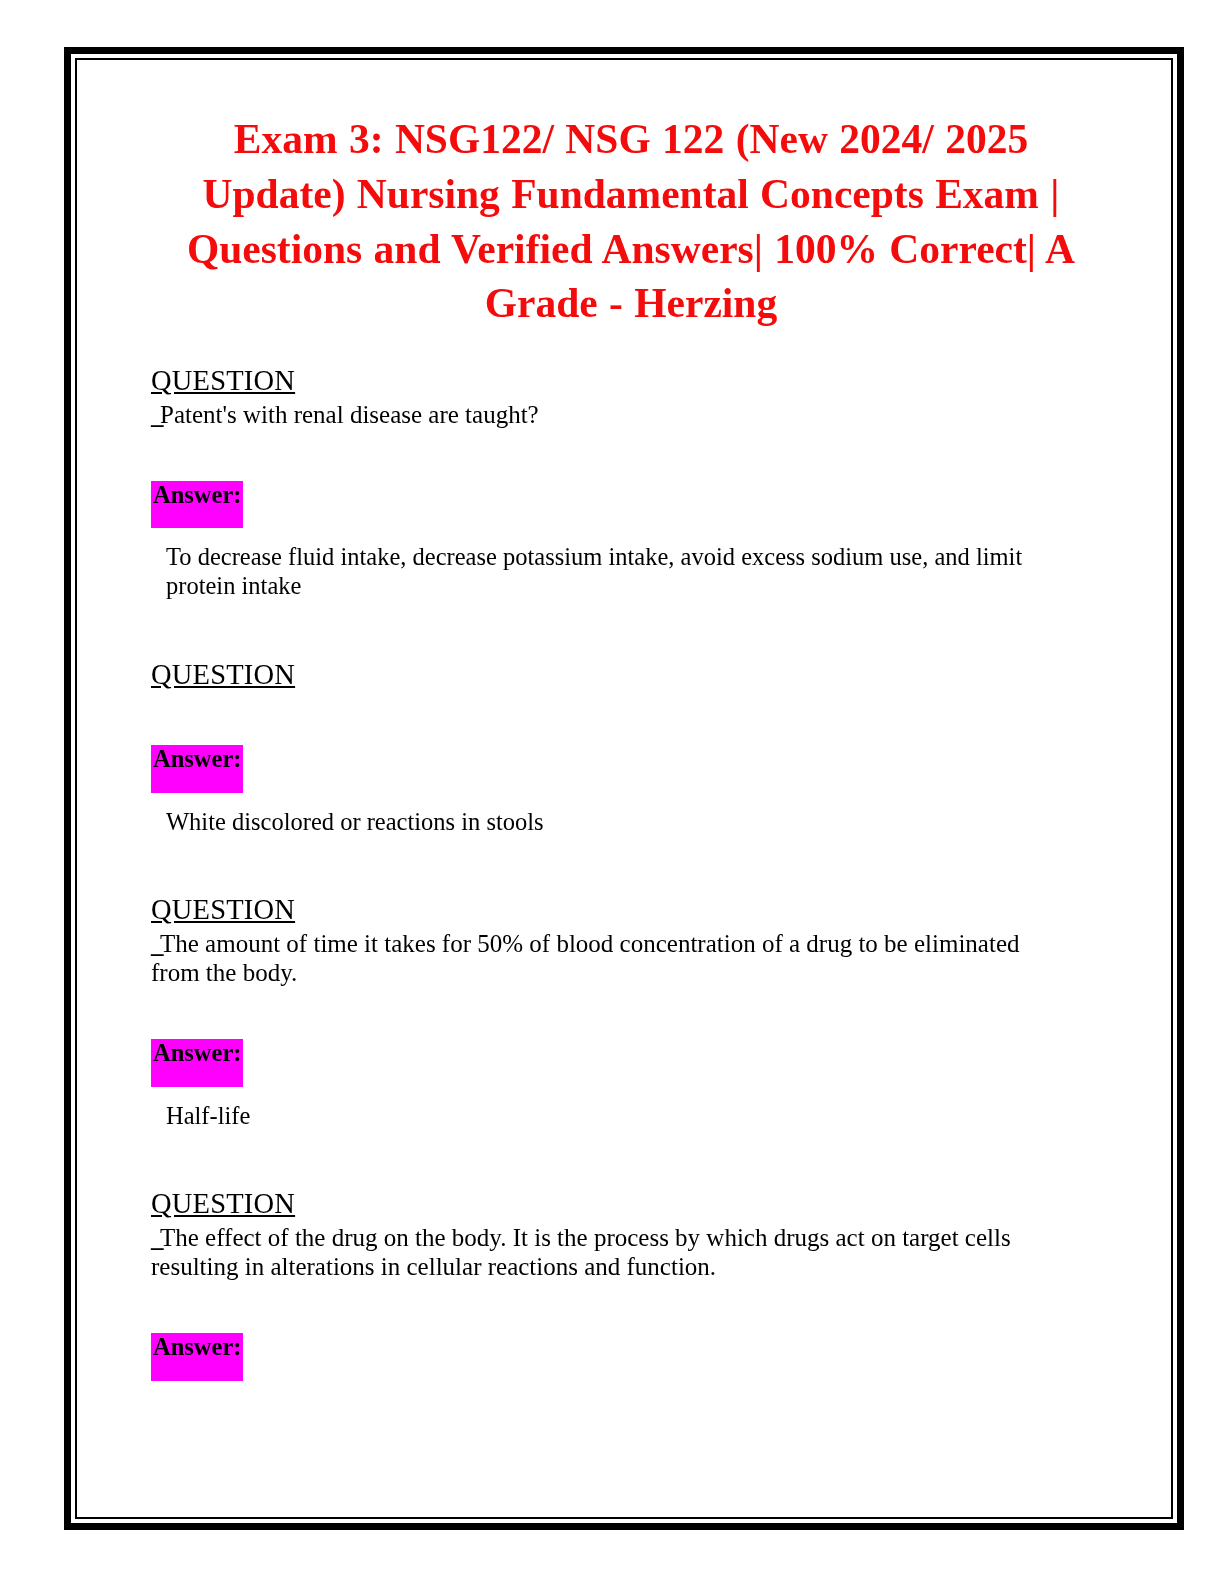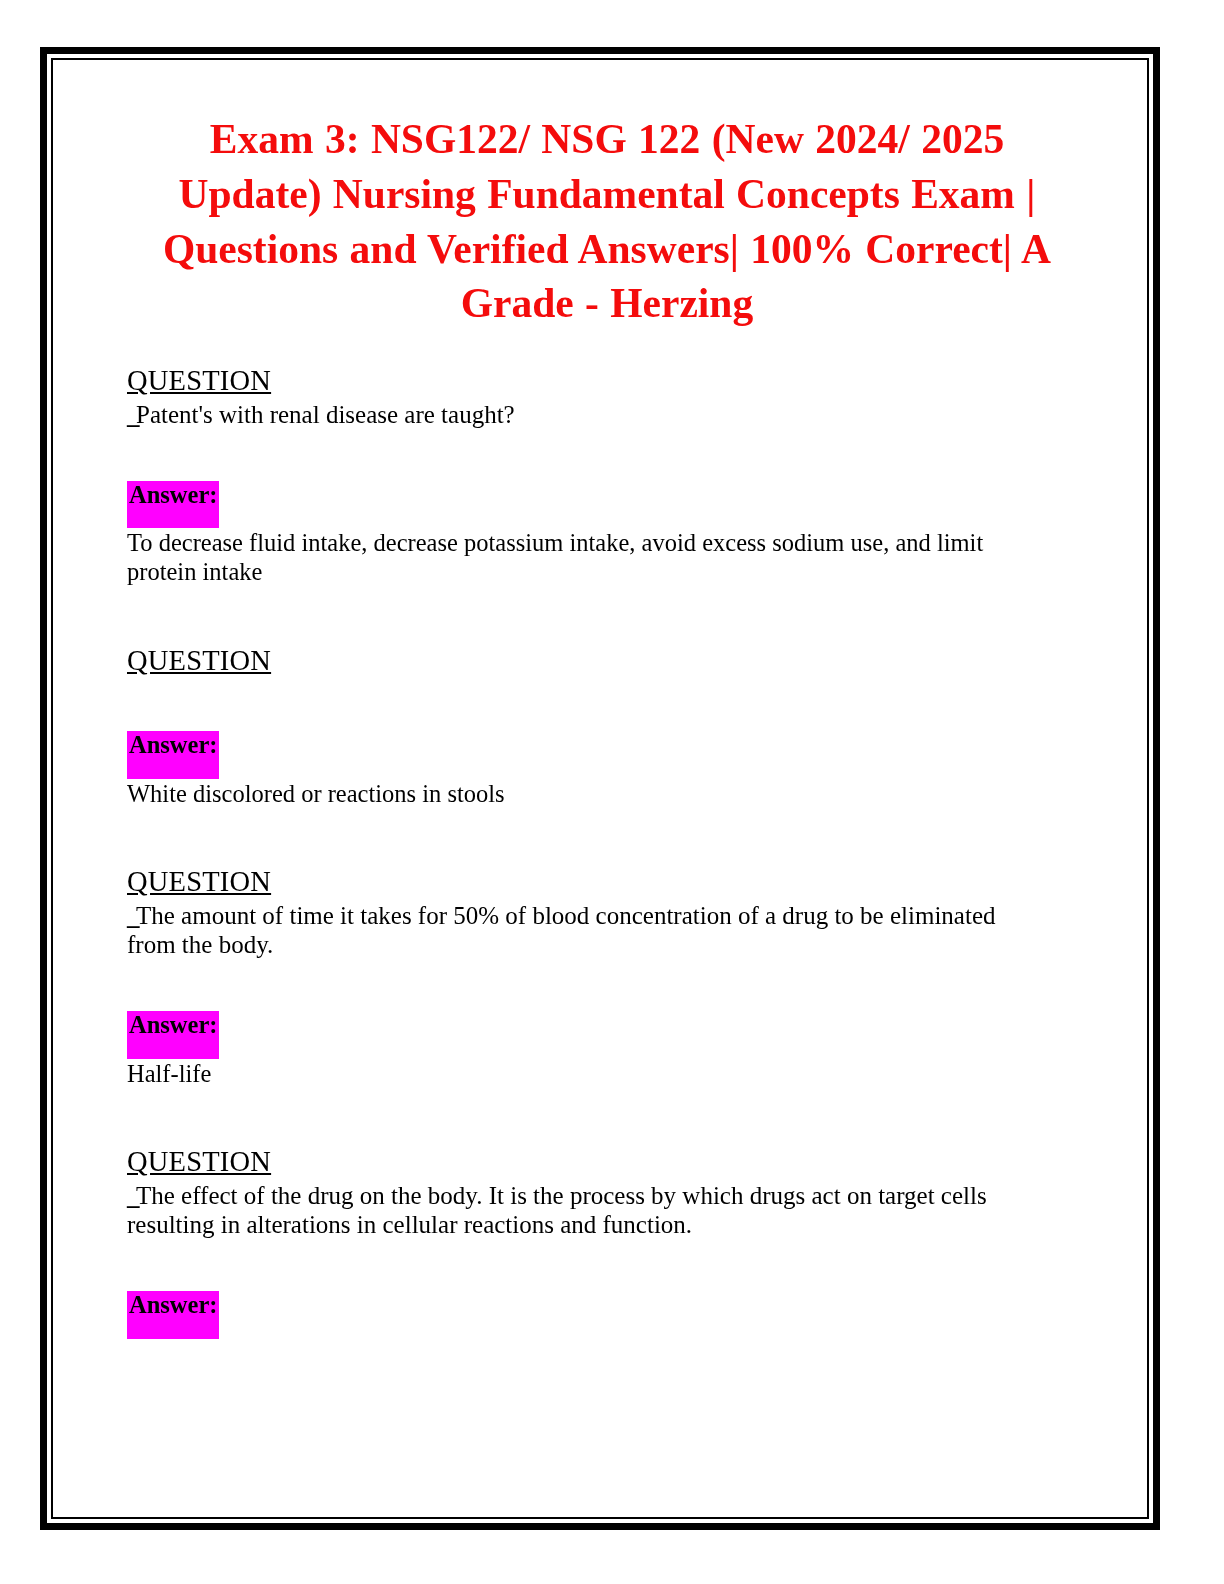--- a/index.html
+++ b/index.html
@@ -13,21 +13,21 @@
     height: 1584px;
     font-family: "Liberation Serif", "DejaVu Serif", serif;
     color: #000000;
     position: relative;
     overflow: hidden;
   }
 
   
   .page-frame {
     position: absolute;
-    left: 40px;
+    left: 64px;
     top: 47px;
     width: 1120px;
     height: 1483px;
     box-sizing: border-box;
     border: 7px solid #000000;
     background: #ffffff;
   }
   .page-frame-inner {
     position: absolute;
     left: 4px;
@@ -107,21 +107,21 @@
     font-weight: bold;
     font-size: 24.5px;
     padding: 1px 2px 20px 2px;
     display: inline-block;
     line-height: 1.08;
   }
 
   .answer-text {
     font-size: 24.5px;
     line-height: 1.17;
-    margin: 0;
+    margin: 15px;
     max-width: 918px;
   }
 </style>
 </head>
 <body>
 
 <div class="page-frame">
   <div class="page-frame-inner">
     <div class="page-content">
 

